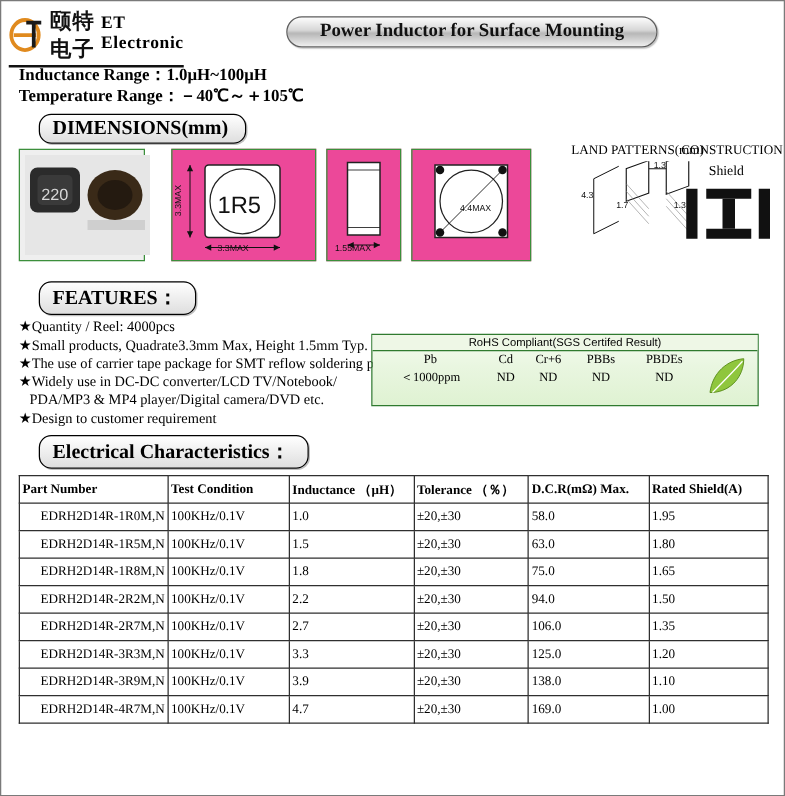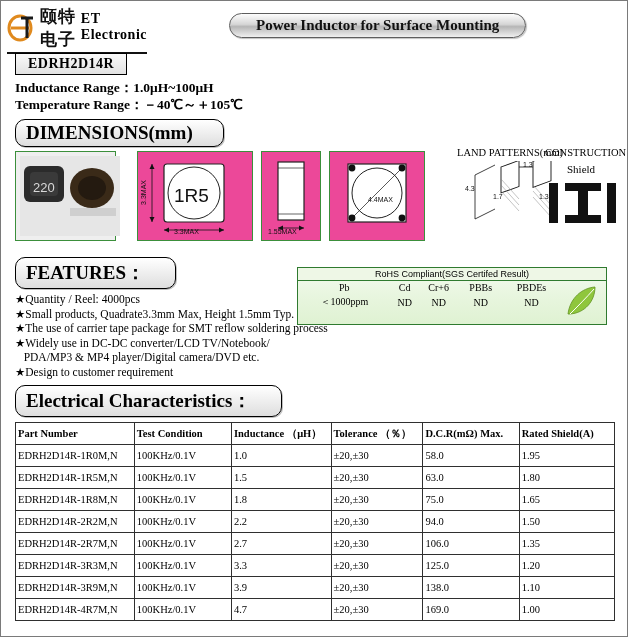--- a/index.html
+++ b/index.html
@@ -97,24 +97,25 @@
     line-height: 17px;
   }
   .ranges div { white-space: pre; }
 
   
   .pill {
     display: inline-block;
     border: 1px solid #000;
     border-radius: 10px;
     background: linear-gradient(to bottom,#ffffff,#dedede);
-    padding: 2px 30px 2px 10px;
-    font-size: 19px;
+    padding: 2px 14px 2px 10px;
+    font-size: 16px;
     font-weight: bold;
     box-shadow: 1px 1px 0 rgba(0,0,0,0.25);
+    margin-left: 16px;
   }
   .sec-dims { margin: 6px 0 0 14px; }
   .sec-feat { margin: 0 0 0 14px; }
   .sec-elec { margin: 0 0 0 14px; }
 
   
   .drawings {
     position: relative;
     margin: 4px 0 0 14px;
     width: 600px;
@@ -211,21 +212,21 @@
     border: 1px solid #2f2f2f;
     text-align: left;
     padding: 3px 2px;
     height: 15px;
   }
   table.spec th {
     font-weight: bold;
     font-size: 10.5px;
     background: #fff;
   }
-  table.spec td.pn { text-align: left; }
+  table.spec td.pn { text-align: right; }
 </style>
 </head>
 <body>
 
 <div class="page">
 
   
   <div class="header">
     <div class="logo-box">
       <div class="logo-row">
@@ -237,21 +238,20 @@
           </svg>
         </span>
         <span class="logo-cn">颐特电子</span>
       </div>
       <div class="logo-en">ET Electronic</div>
     </div>
     <div class="title-banner">Power Inductor for Surface Mounting</div>
   </div>
 
   
-  <div class="partcode">EDRH2D14R</div>
 
   
   <div class="ranges">
     <div>Inductance Range：1.0μH~100μH</div>
     <div>Temperature Range：－40℃～＋105℃</div>
   </div>
 
   
   <div class="sec-dims">
     <span class="pill">DIMENSIONS(mm)</span>

